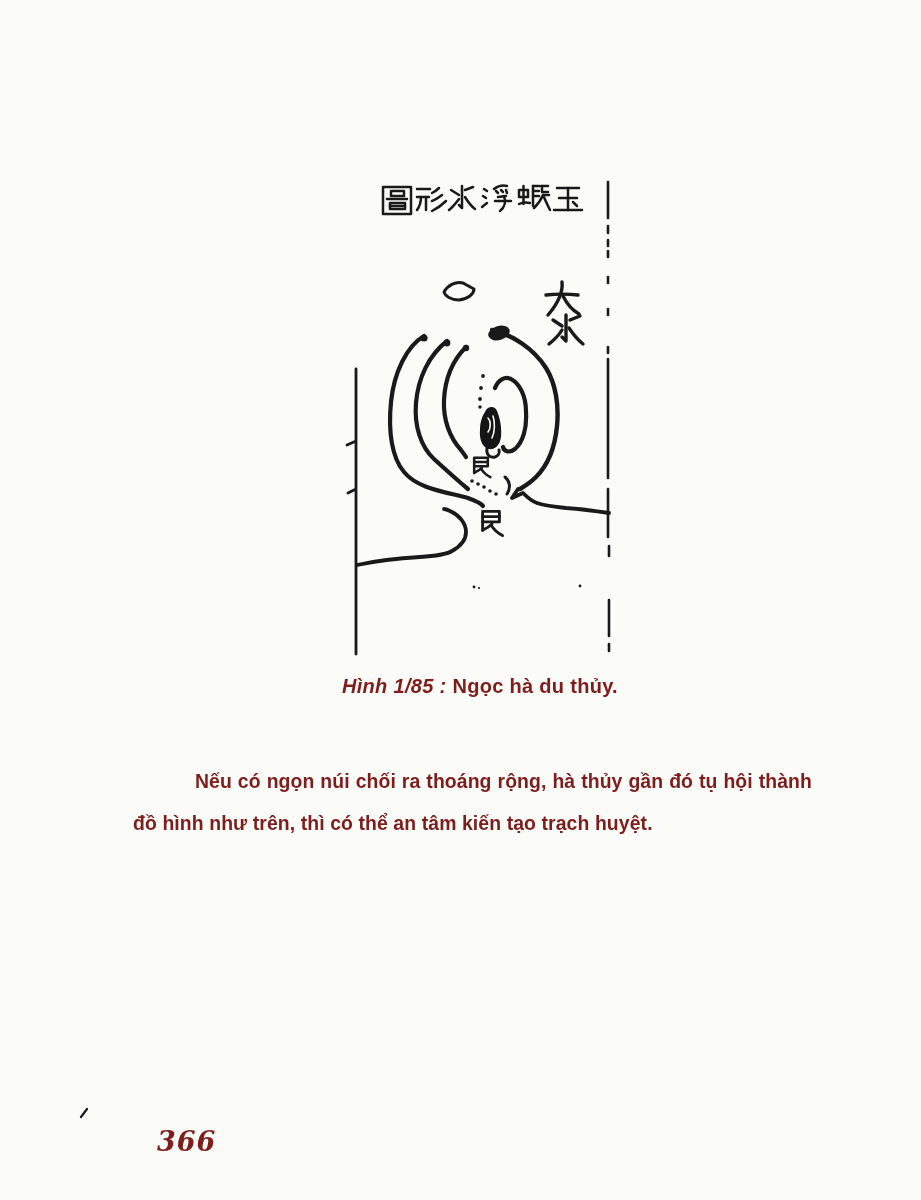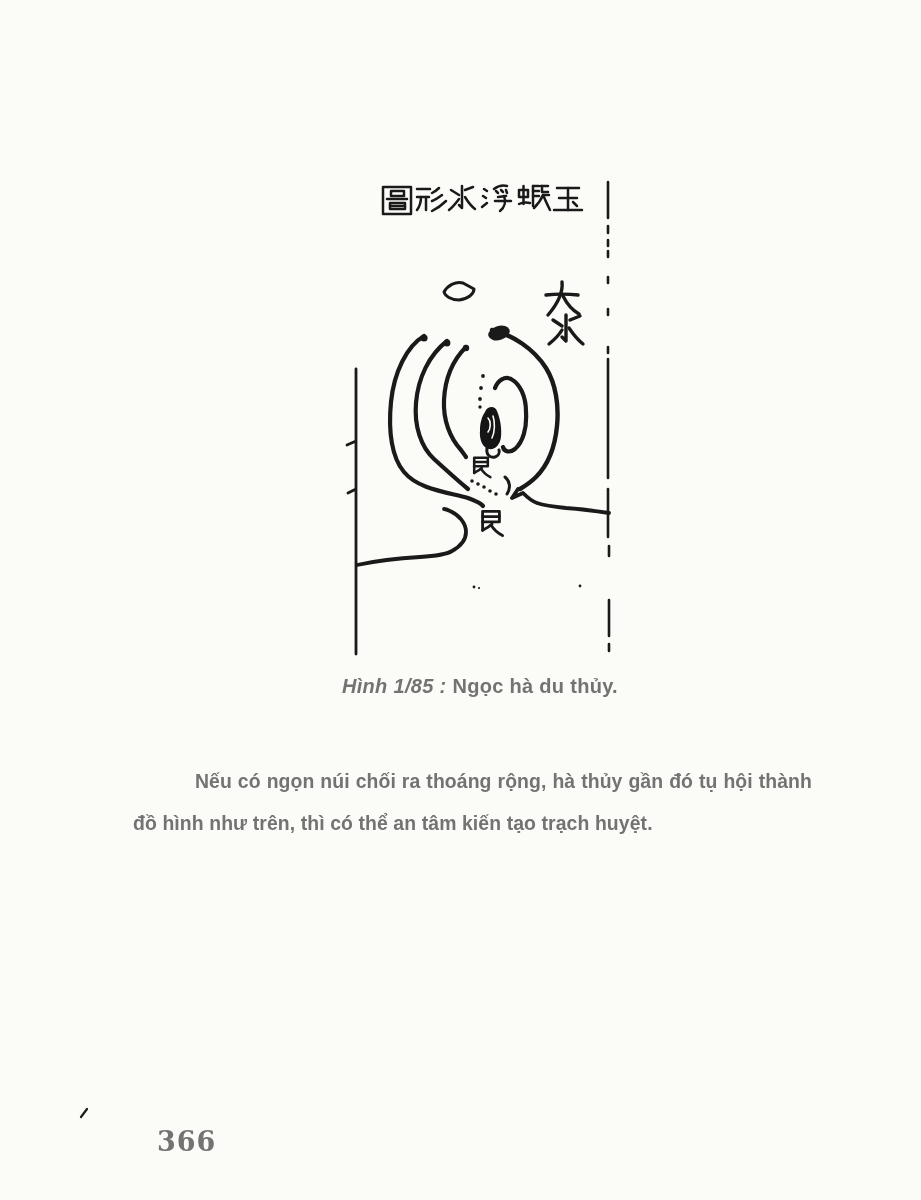--- a/index.html
+++ b/index.html
@@ -3,39 +3,39 @@
 <meta charset="utf-8">
 <style>
   html,body{margin:0;padding:0;background:#888;}
   .page{
     position:relative;
     width:921px;height:1200px;
     margin:0 auto;
     background:#fbfbf8;
     overflow:hidden;
     font-family:"Liberation Sans",sans-serif;
-    color:#737373;
+    color:#7f1d1d;
   }
   .fig-svg{position:absolute;left:0;top:0;width:921px;height:1200px;}
   .caption{
     position:absolute;left:240px;top:675px;width:480px;
     text-align:center;font-size:20px;font-weight:bold;
     letter-spacing:.3px;white-space:nowrap;
   }
   .caption .cap-label{font-style:italic;margin-right:6px;}
   .bodytext{
     position:absolute;left:133px;top:760px;width:679px;
     font-size:19.4px;line-height:42px;font-weight:bold;
     text-align:justify;letter-spacing:.1px;
   }
   .bodytext p{margin:0;text-indent:62px;}
   .pagenum{
     position:absolute;left:157px;top:1126px;
     font-family:"DejaVu Serif",serif;
-    font-size:27px;font-weight:bold;letter-spacing:1px;
+    font-size:27px;font-weight:bold;letter-spacing:1px;font-style:italic;
   }
   .ink{stroke:#1a1a1a;fill:none;stroke-linecap:round;stroke-linejoin:round;}
 </style>
 </head>
 <body>
 
 <div class="page">
 
   <svg class="fig-svg" viewBox="0 0 921 1200" aria-hidden="true">
 

